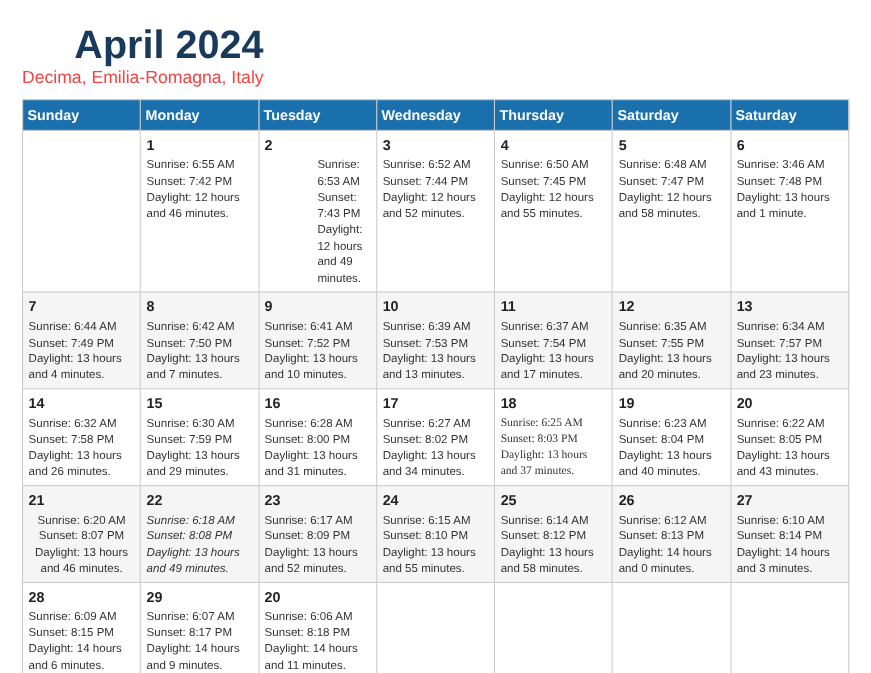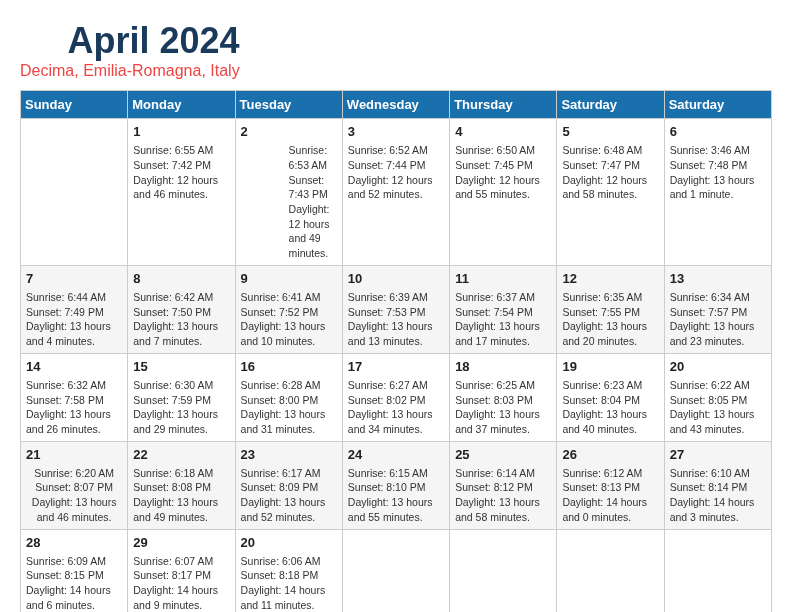--- a/index.html
+++ b/index.html
@@ -219,21 +219,21 @@
         </td>
         <td>
           <div class="day-num">17</div>
           <div class="day-info" style="white-space: pre-line;">Sunrise: 6:27 AM
 Sunset: 8:02 PM
 Daylight: 13 hours
 and 34 minutes.</div>
         </td>
         <td>
           <div class="day-num">18</div>
-          <div class="day-info" style="white-space: pre-line;">Sunrise: 6:25 AM
+          <div class="day-info" style="white-space: pre-line; font-family: Liberation Serif, serif;">Sunrise: 6:25 AM
 Sunset: 8:03 PM
 Daylight: 13 hours
 and 37 minutes.</div>
         </td>
         <td>
           <div class="day-num">19</div>
           <div class="day-info" style="white-space: pre-line;">Sunrise: 6:23 AM
 Sunset: 8:04 PM
 Daylight: 13 hours
 and 40 minutes.</div>
@@ -249,21 +249,21 @@
       <tr class="row-alt">
         <td>
           <div class="day-num">21</div>
           <div class="day-info" style="white-space: pre-line; text-align: center;">Sunrise: 6:20 AM
 Sunset: 8:07 PM
 Daylight: 13 hours
 and 46 minutes.</div>
         </td>
         <td>
           <div class="day-num">22</div>
-          <div class="day-info" style="white-space: pre-line;">Sunrise: 6:18 AM
+          <div class="day-info" style="white-space: pre-line; font-style: italic;">Sunrise: 6:18 AM
 Sunset: 8:08 PM
 Daylight: 13 hours
 and 49 minutes.</div>
         </td>
         <td>
           <div class="day-num">23</div>
           <div class="day-info" style="white-space: pre-line;">Sunrise: 6:17 AM
 Sunset: 8:09 PM
 Daylight: 13 hours
 and 52 minutes.</div>

